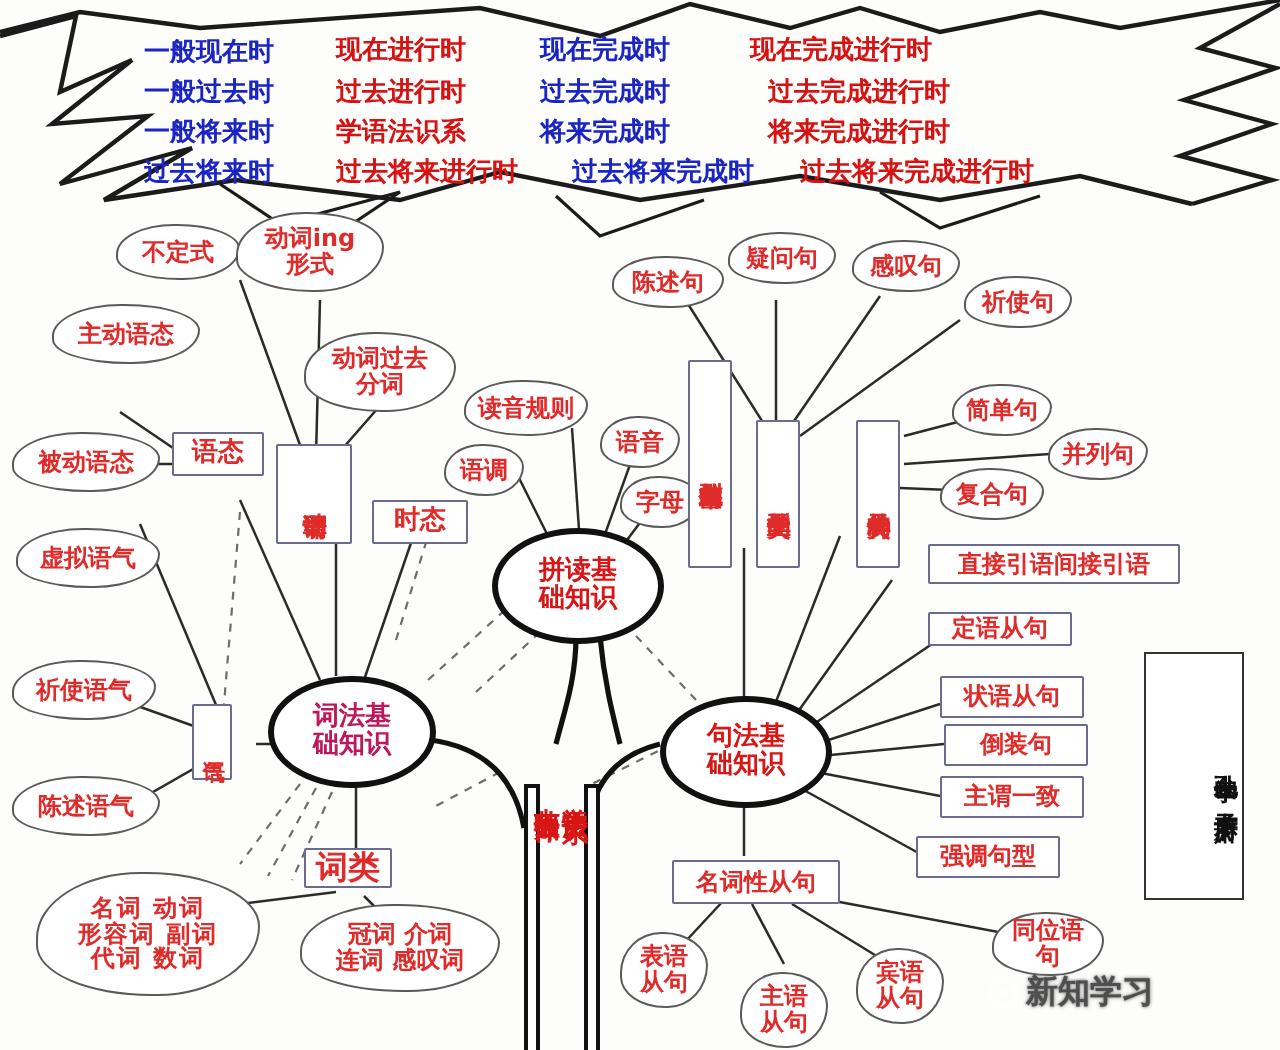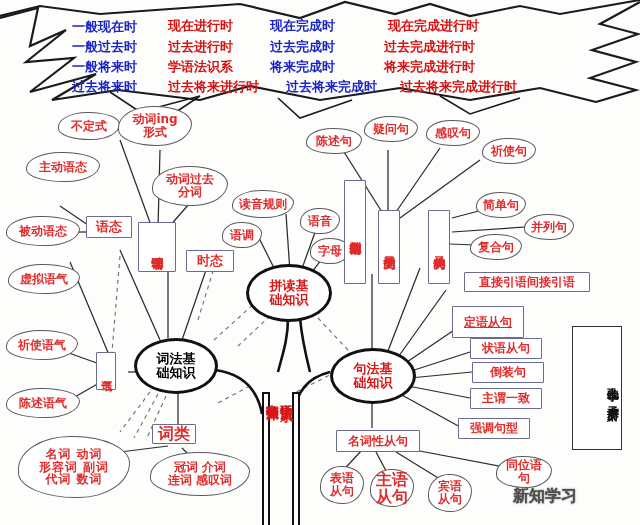--- a/index.html
+++ b/index.html
@@ -58,21 +58,21 @@
     border:1.5px solid #6b6b8f;
     color:#e02b2b;
     border-radius:1px;
   }
   .ellipse{
     background:#fff;
     border:3px solid #111;
     border-radius:50%;
     color:#d81616;
   }
-  .ellipse.black-text{color:#000000;}
+  .ellipse.black-text{color:#be185d;}
 
   .vertical{
     writing-mode:vertical-rl;
     text-orientation:upright;
     white-space:pre;
   }
 
   
   #trunk-left,#trunk-right{
     position:absolute;background:#fff;border:2.5px solid #111;
@@ -208,21 +208,21 @@
       <path d="M330,372 C306,378 296,394 294,414"></path>
       <path d="M288,318 C288,340 282,356 278,372"></path>
       <path d="M300,318 C302,340 306,356 310,372"></path>
     </g>
   </svg>
 
   <div>
     <div class="banner-cell tc-blue" style="left:72px;top:20px;font-size:13px;">一般现在时</div>
     <div class="banner-cell tc-red" style="left:168px;top:19px;font-size:13px;">现在进行时</div>
     <div class="banner-cell tc-blue" style="left:270px;top:19px;font-size:13px;">现在完成时</div>
-    <div class="banner-cell tc-red" style="left:388px;top:19px;font-size:13px;">现在完成进行时</div>
+    <div class="banner-cell tc-red" style="left:375px;top:19px;font-size:13px;">现在完成进行时</div>
 
     <div class="banner-cell tc-blue" style="left:72px;top:40px;font-size:13px;">一般过去时</div>
     <div class="banner-cell tc-red" style="left:168px;top:40px;font-size:13px;">过去进行时</div>
     <div class="banner-cell tc-blue" style="left:270px;top:40px;font-size:13px;">过去完成时</div>
     <div class="banner-cell tc-red" style="left:384px;top:40px;font-size:13px;">过去完成进行时</div>
 
     <div class="banner-cell tc-blue" style="left:72px;top:60px;font-size:13px;">一般将来时</div>
     <div class="banner-cell tc-red" style="left:168px;top:60px;font-size:13px;">学语法识系</div>
     <div class="banner-cell tc-blue" style="left:270px;top:60px;font-size:13px;">将来完成时</div>
     <div class="banner-cell tc-red" style="left:384px;top:60px;font-size:13px;">将来完成进行时</div>
@@ -260,34 +260,34 @@
   <div class="node cloud" style="left:222px;top:222px;width:40px;height:26px;font-size:12px;">语调</div>
   <div class="node cloud" style="left:310px;top:238px;width:40px;height:26px;font-size:12px;">字母</div>
 
   <div class="node cloud" style="left:306px;top:128px;width:56px;height:26px;font-size:12px;text-align:right;">陈述句</div>
   <div class="node cloud" style="left:364px;top:116px;width:54px;height:26px;font-size:12px;">疑问句</div>
   <div class="node cloud" style="left:426px;top:120px;width:54px;height:26px;font-size:12px;">感叹句</div>
   <div class="node cloud" style="left:482px;top:138px;width:54px;height:26px;font-size:12px;">祈使句</div>
   <div class="node cloud" style="left:476px;top:192px;width:50px;height:26px;font-size:12px;">简单句</div>
   <div class="node cloud" style="left:524px;top:214px;width:50px;height:26px;font-size:12px;">并列句</div>
   <div class="node cloud" style="left:470px;top:234px;width:52px;height:26px;font-size:12px;">复合句</div>
-  <div class="node cloud" style="left:320px;top:466px;width:44px;height:38px;font-size:12px;">表语
+  <div class="node cloud" style="left:310px;top:466px;width:44px;height:38px;font-size:12px;">表语
 从句</div>
-  <div class="node cloud" style="left:370px;top:469px;width:44px;height:38px;font-size:16px;">主语
+  <div class="node cloud" style="left:370px;top:486px;width:44px;height:38px;font-size:12px;">主语
 从句</div>
   <div class="node cloud" style="left:428px;top:474px;width:44px;height:38px;font-size:12px;">宾语
 从句</div>
   <div class="node cloud" style="left:496px;top:456px;width:56px;height:32px;font-size:12px;">同位语
 句</div>
 
   <div class="node box vertical" style="left:344px;top:180px;width:22px;height:104px;font-size:12px;">简单句的基本句型</div>
   <div class="node box vertical" style="left:378px;top:210px;width:22px;height:74px;font-size:12px;">句子的类型</div>
   <div class="node box vertical" style="left:428px;top:210px;width:22px;height:74px;font-size:12px;">句子的种类</div>
   <div class="node box" style="left:464px;top:272px;width:126px;height:20px;font-size:12px;">直接引语间接引语</div>
-  <div class="node box" style="left:452px;top:306px;width:72px;height:32px;font-size:12px;text-decoration:underline;">定语从句</div>
+  <div class="node box" style="left:464px;top:306px;width:72px;height:17px;font-size:12px;">定语从句</div>
   <div class="node box" style="left:470px;top:338px;width:72px;height:21px;font-size:12px;">状语从句</div>
   <div class="node box" style="left:472px;top:362px;width:72px;height:21px;font-size:12px;">倒装句</div>
   <div class="node box" style="left:470px;top:388px;width:72px;height:21px;font-size:12px;">主谓一致</div>
   <div class="node box" style="left:458px;top:418px;width:72px;height:21px;font-size:12px;">强调句型</div>
   <div class="node box" style="left:336px;top:430px;width:84px;height:22px;font-size:12px;">名词性从句</div>
 
   <div class="node ellipse black-text" style="left:134px;top:338px;width:84px;height:56px;font-size:13px;">词法基
 础知识</div>
   <div class="node ellipse" style="left:246px;top:264px;width:86px;height:58px;font-size:13px;">拼读基
 础知识</div>

